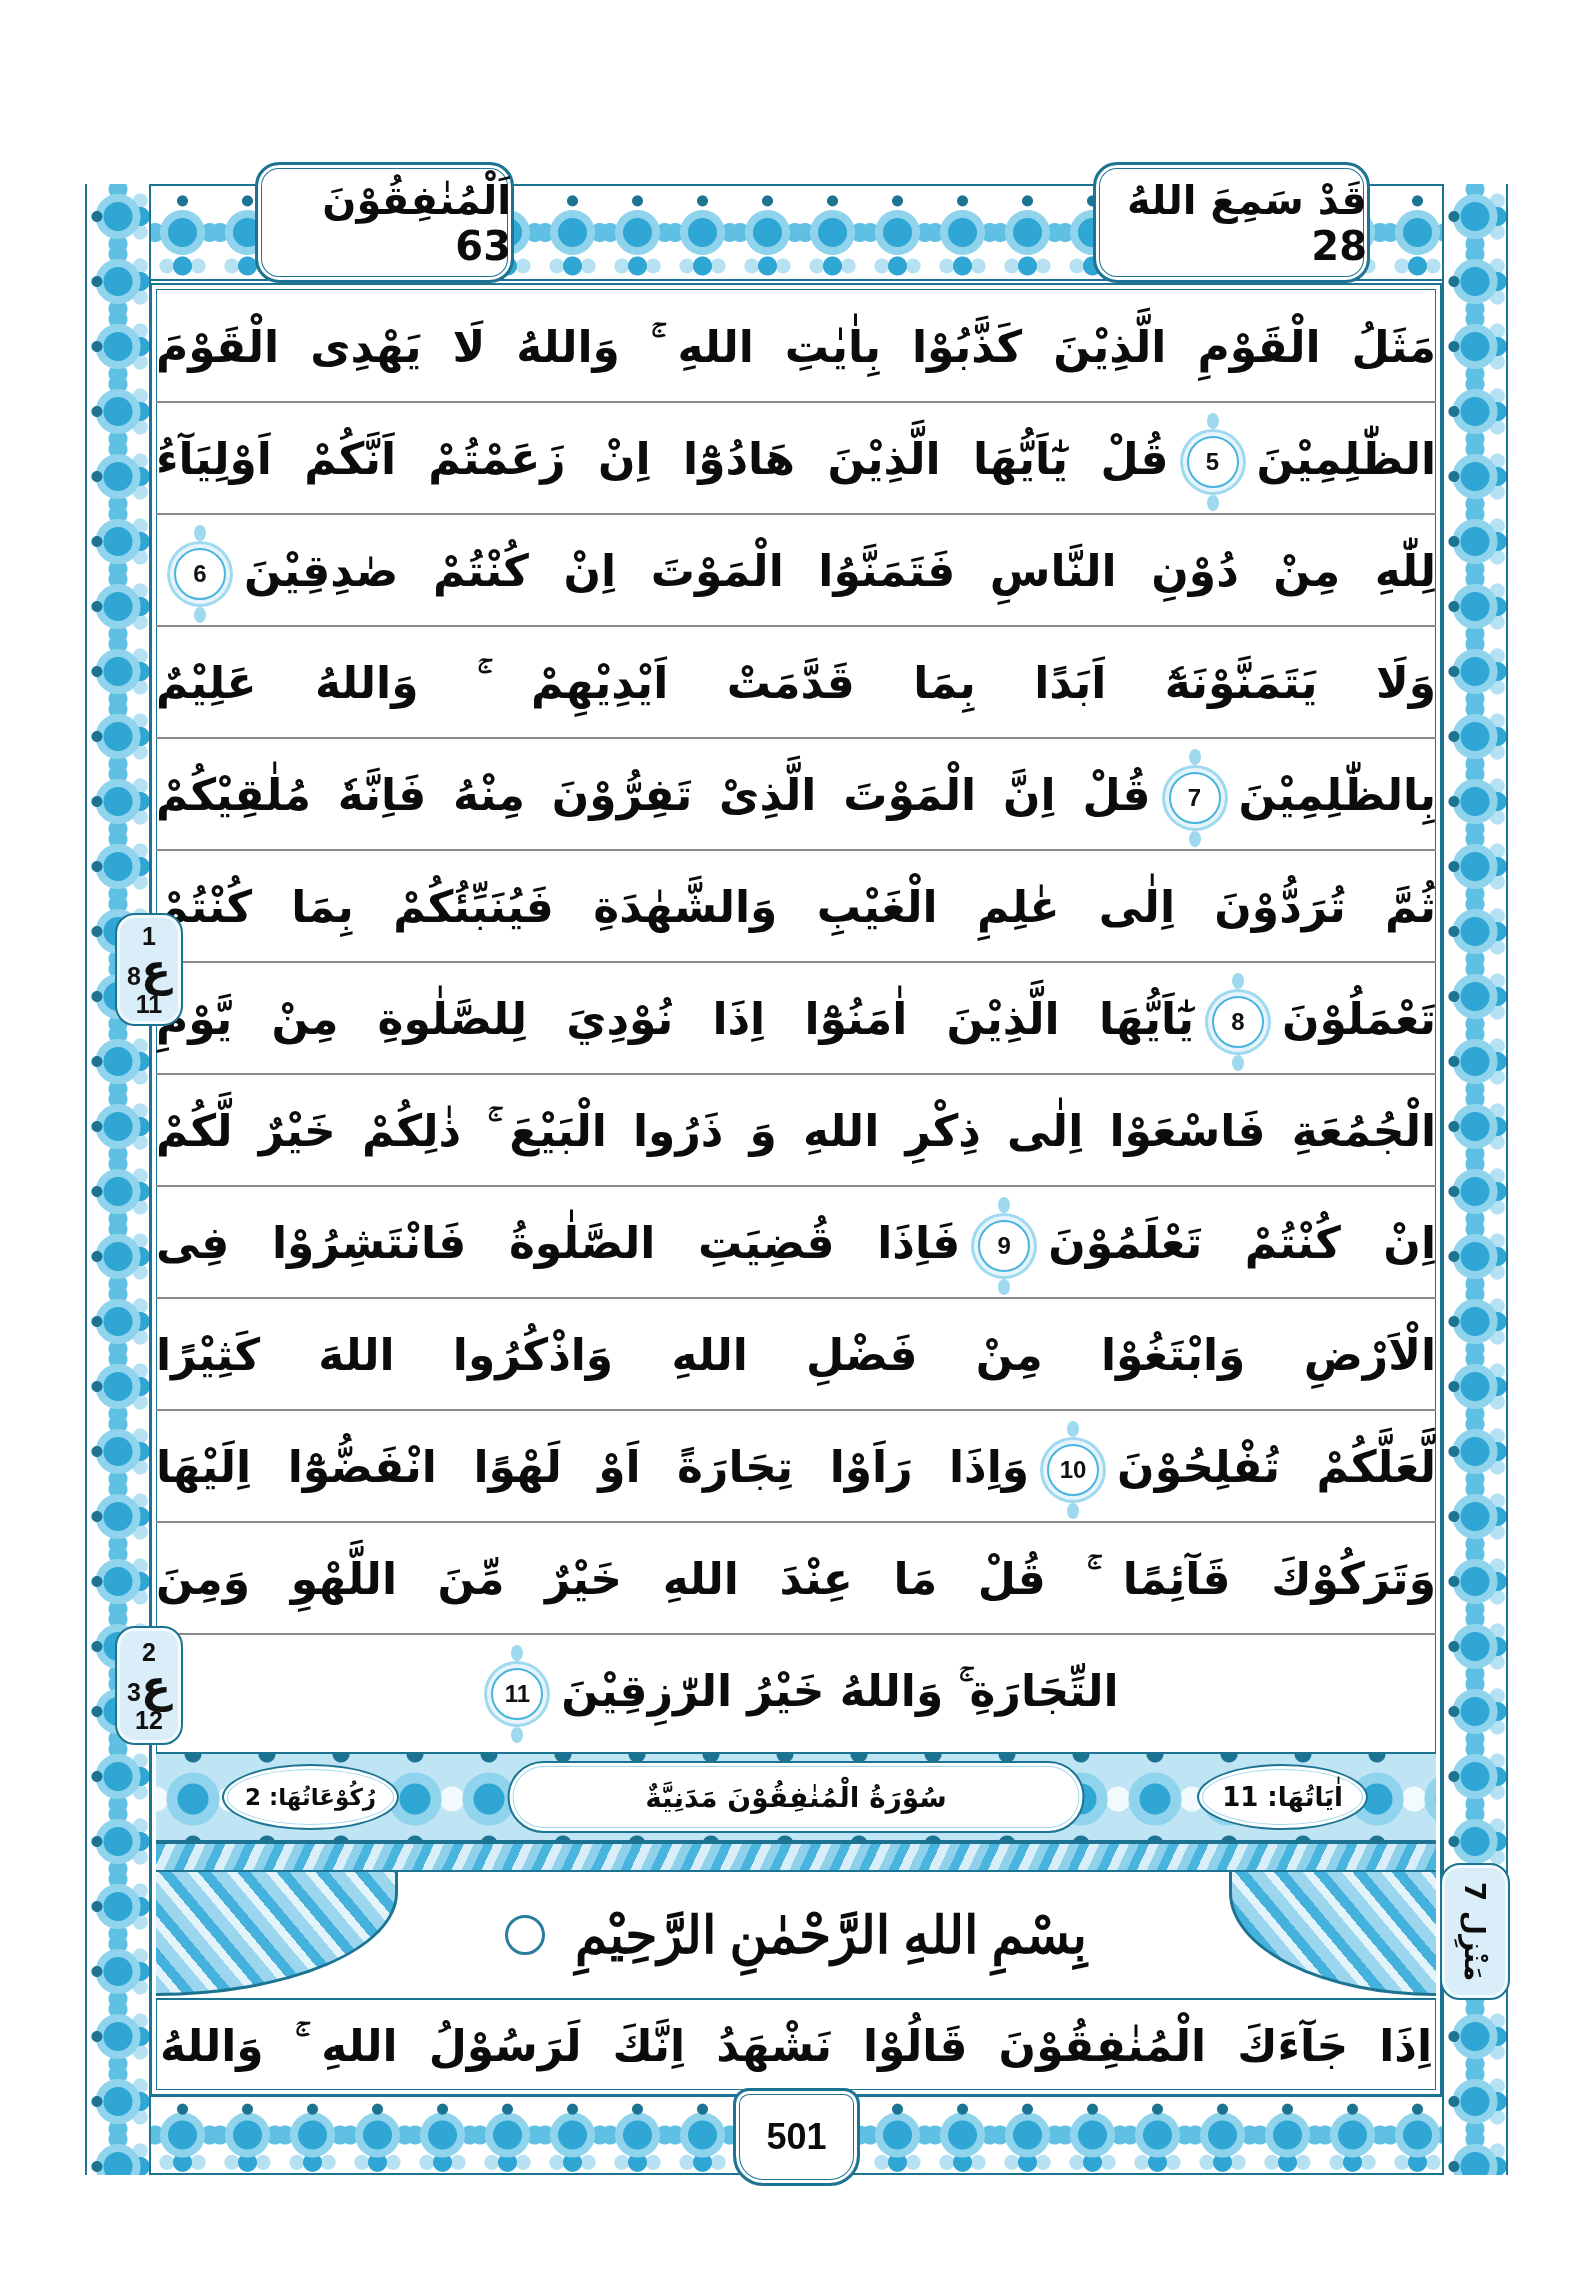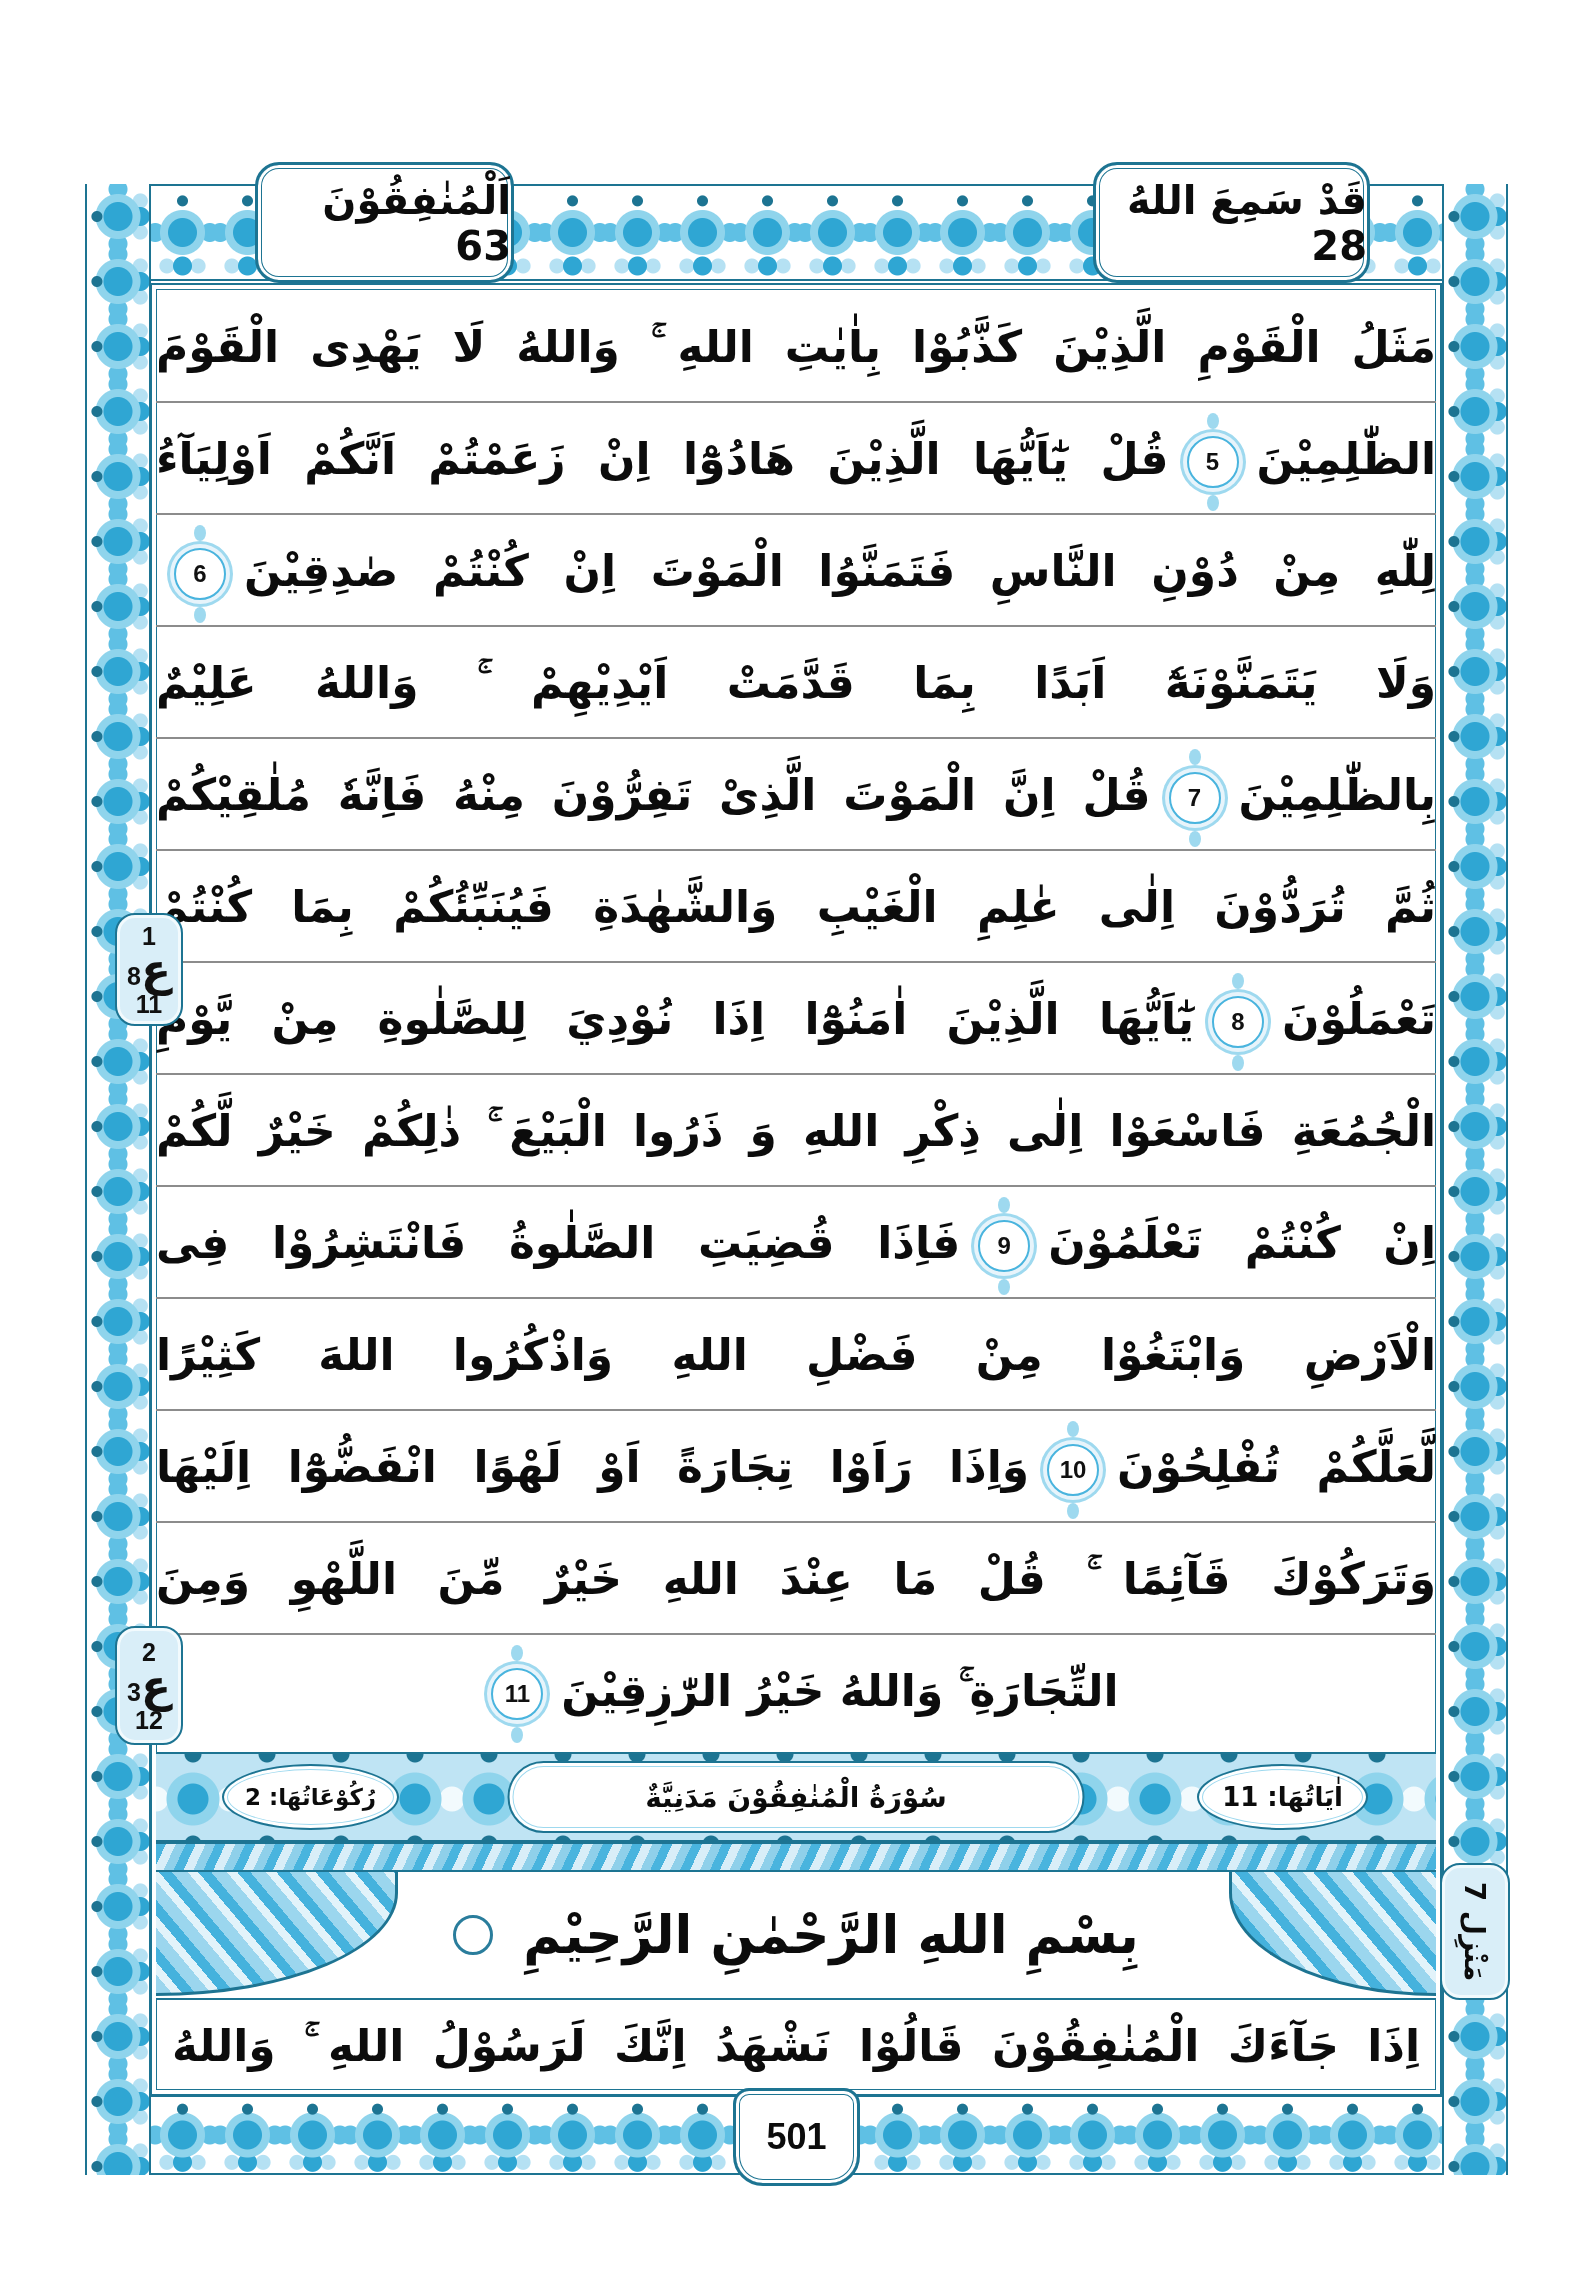--- a/index.html
+++ b/index.html
@@ -110,25 +110,25 @@
   
   .bism{position:absolute;left:156px;top:1872px;width:1280px;height:128px;background:#fff;
         box-sizing:border-box;border-bottom:2px solid #1d7492;overflow:hidden;z-index:2;}
   .bism-corner{position:absolute;top:0;height:121px;
         background:repeating-linear-gradient(50deg,#9bd6ee 0 12px,#e2f3fa 12px 20px,#45b2dd 20px 30px);}
   .bism-corner.cl{left:0;width:239px;border-bottom-right-radius:120% 100%;
         border-right:3px solid #1d7492;border-bottom:3px solid #1d7492;}
   .bism-corner.cr{right:0;width:204px;border-bottom-left-radius:120% 100%;
         border-left:3px solid #1d7492;border-bottom:3px solid #1d7492;}
   .bism-text{position:absolute;inset:0;display:flex;align-items:center;justify-content:center;
-        gap:30px;direction:rtl;font-size:52px;font-weight:700;}
+        gap:30px;direction:rtl;font-size:52px;font-weight:700;font-family:Liberation Serif, serif;}
   .ring{width:34px;height:34px;border:3px solid #2a7d9c;border-radius:50%;background:#fff;flex:0 0 auto;}
 
   .last-line{position:absolute;left:156px;top:2000px;width:1280px;height:94px;line-height:92px;
-        box-sizing:border-box;padding:0 16px;direction:rtl;text-align:justify;text-align-last:justify;
+        box-sizing:border-box;padding:0 4px;direction:rtl;text-align:justify;text-align-last:justify;
         font-size:44px;font-weight:700;white-space:nowrap;overflow:hidden;z-index:2;}
 
   
   .page-tab{position:absolute;left:733px;top:2088px;width:127px;height:98px;background:#fff;
         border:3px solid #1d7492;border-radius:16px 16px 30px 30px;box-sizing:border-box;
         box-shadow:inset 0 0 0 3px #fff, inset 0 0 0 4px #1d7492;
         display:flex;align-items:center;justify-content:center;
         font-family:"Liberation Sans",sans-serif;font-size:36px;font-weight:700;z-index:6;}
 </style>
 </head>

